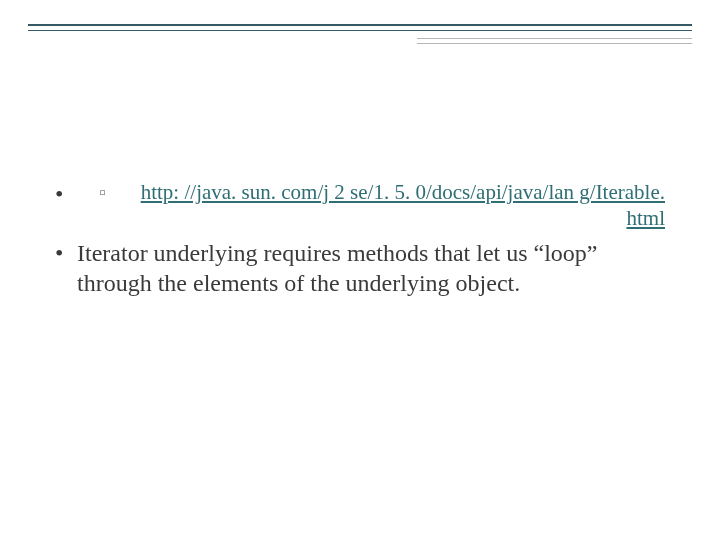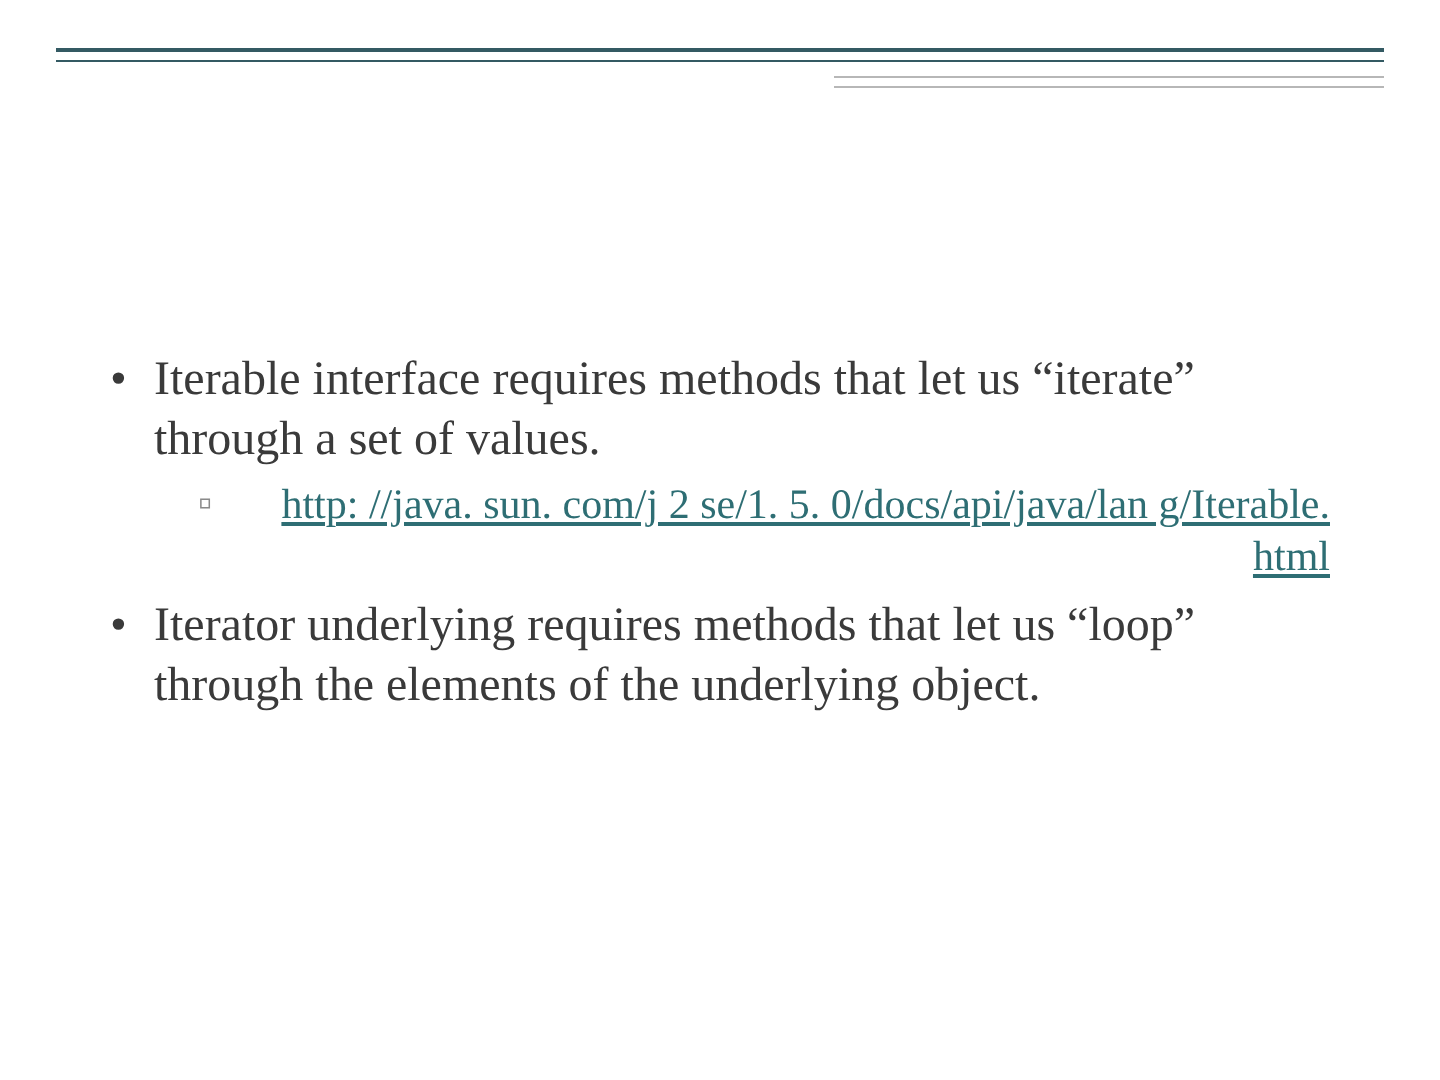--- a/index.html
+++ b/index.html
@@ -94,21 +94,20 @@
 <body>
 
 <div class="slide">
 
   <div class="rule-top"></div>
   <div class="rule-right"></div>
 
   <div class="content">
     <ul class="level1">
       <li>
-        <span>Iterable interface requires methods that let us “iterate” through a set of values.</span>
         <ul class="level2">
           <li>
             <a href="#" class="link">http: //java. sun. com/j 2 se/1. 5. 0/docs/api/java/lan g/Iterable. html</a>
           </li>
         </ul>
       </li>
       <li>
         <span> Iterator underlying requires methods that let us “loop” through the elements of the underlying object.</span>
       </li>
     </ul>

